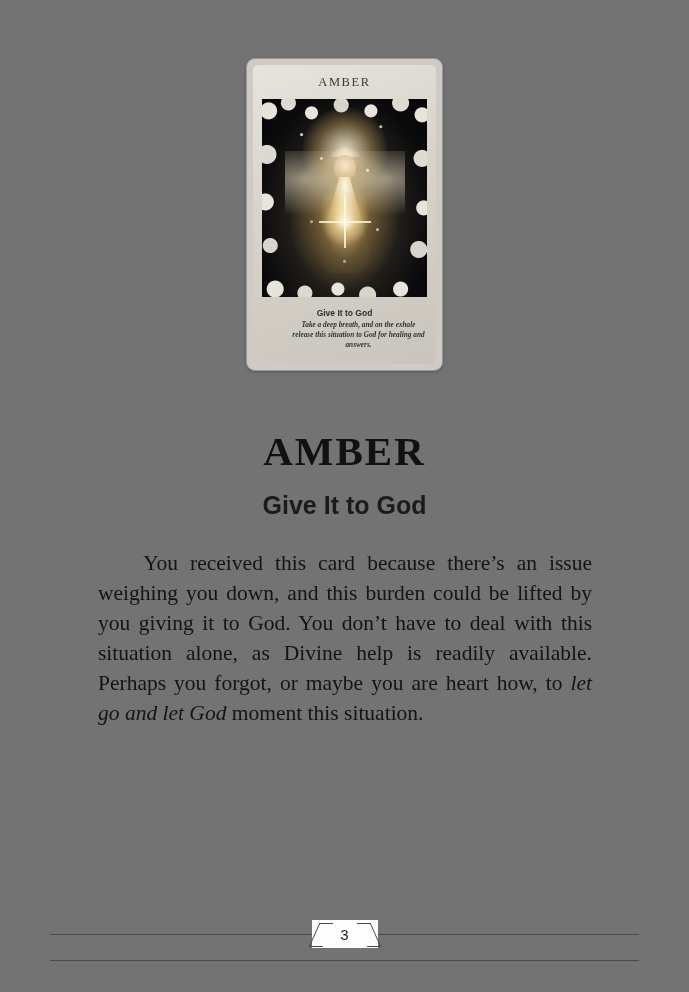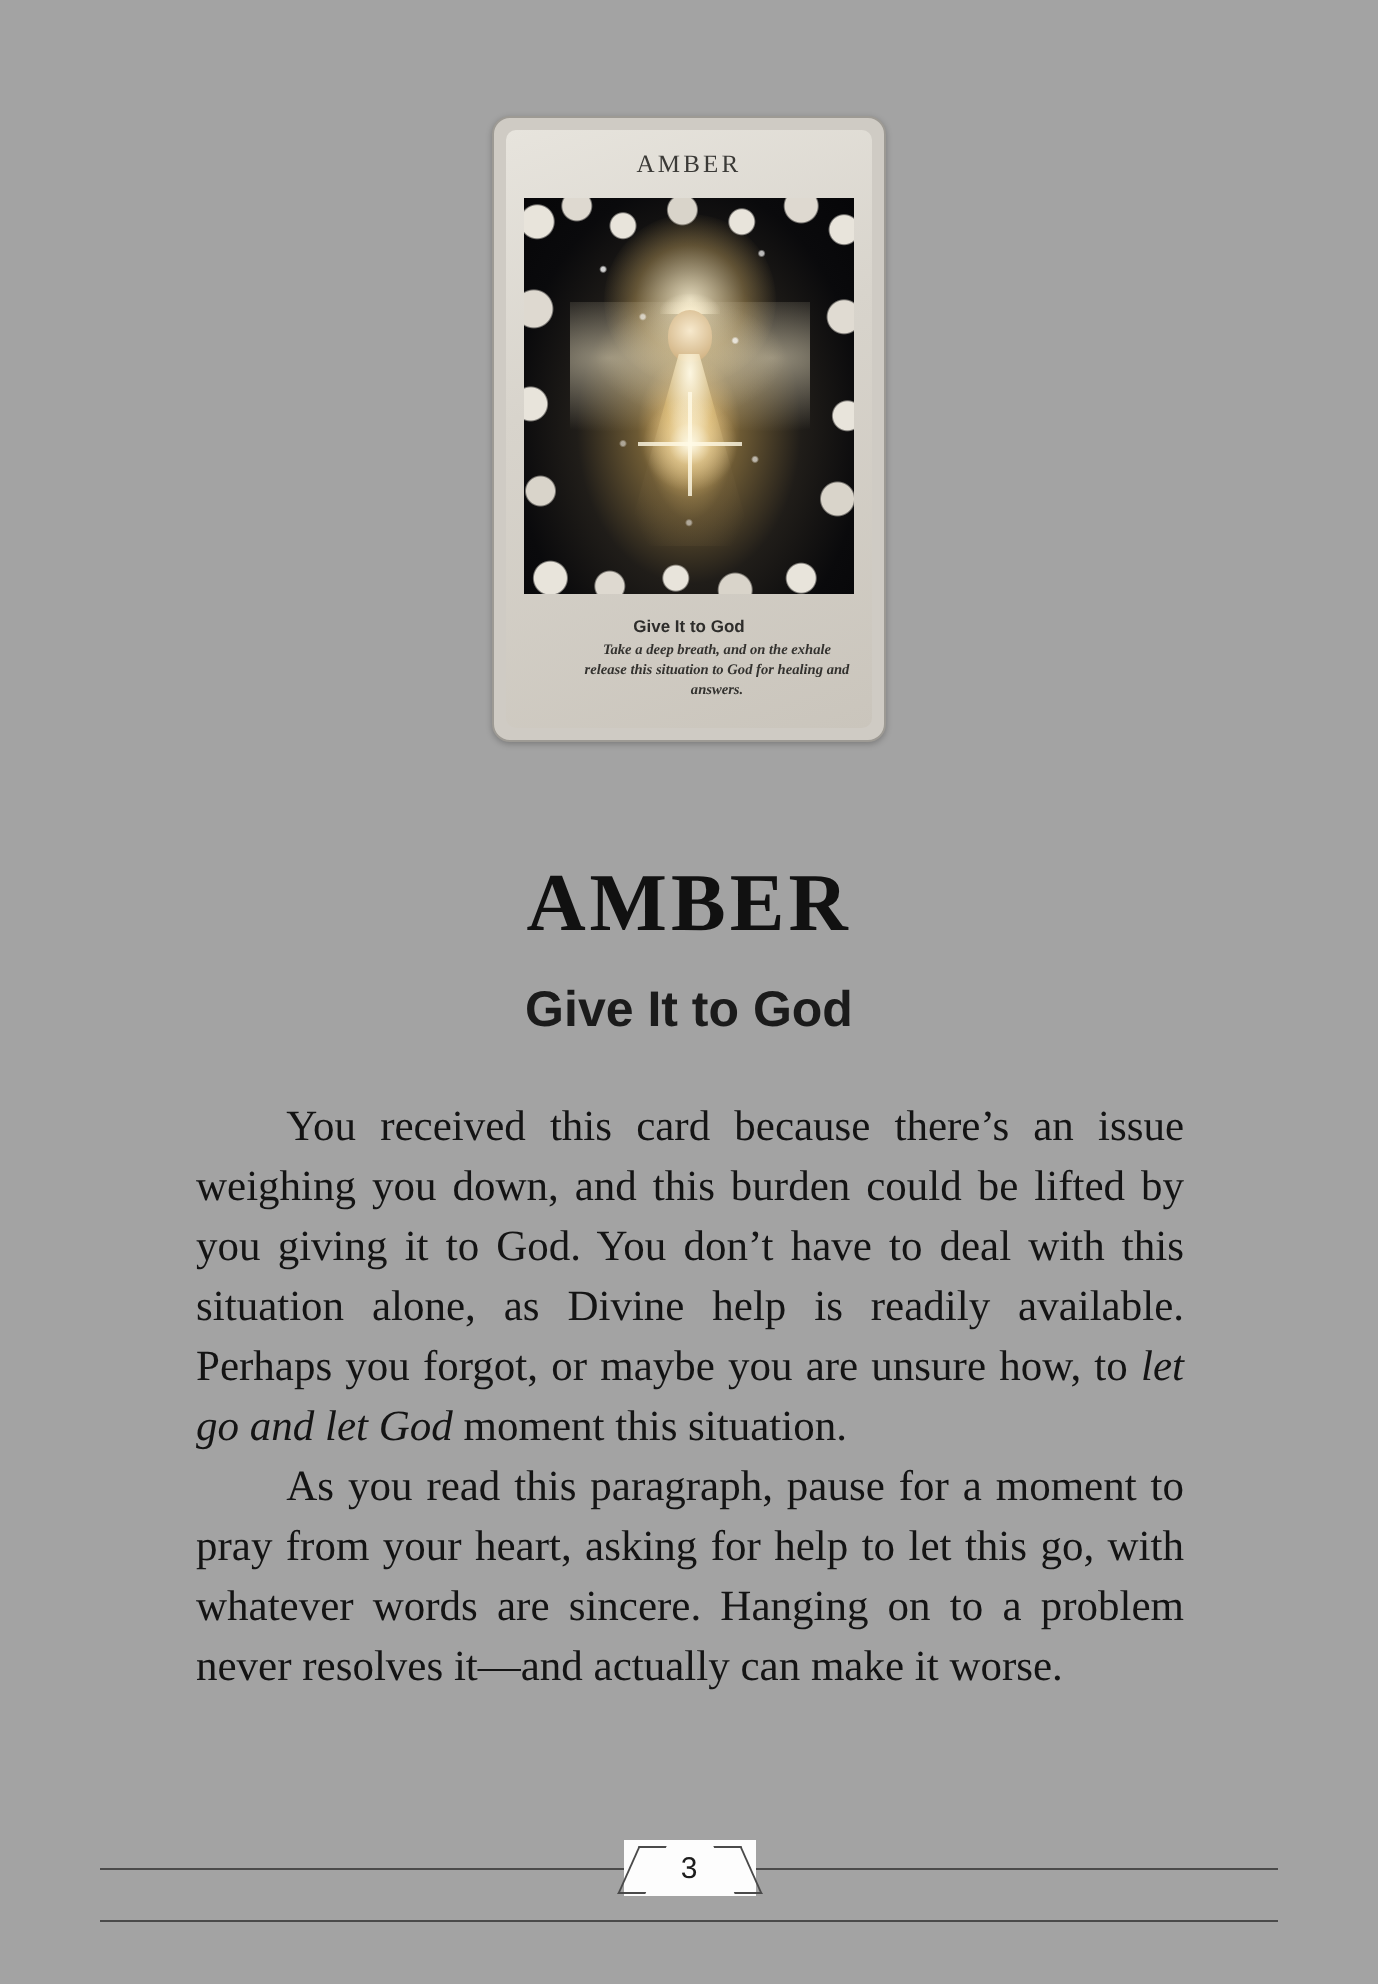--- a/index.html
+++ b/index.html
@@ -12,21 +12,21 @@
     height: 992px;
     position: relative;
     font-family: "Liberation Serif", serif;
     color: #1a1a1a;
     overflow: hidden;
   }
 
   .page {
     position: absolute;
     inset: 0;
-    background: #a3a3a3;
+    background: #737373;
   }
 
   
   .card-wrap {
     position: absolute;
     left: 0;
     right: 0;
     top: 58px;
     display: flex;
     justify-content: center;
@@ -332,24 +332,21 @@
         </div>
       </div>
     </div>
   </div>
 
   <h1 class="heading">AMBER</h1>
   <h2 class="subheading">Give It to God</h2>
 
   <div class="body-text">
     <p>
-      <span>You received this card because there’s an issue weighing you down, and this burden could be lifted by you giving it to God. You don’t have to deal with this situation alone, as Divine help is readily available. Perhaps you forgot, or maybe you are unsure how, to </span><i>let go and let God</i><span> moment this situation.</span>
-    </p>
-    <p>
-      <span>As you read this paragraph, pause for a moment to pray from your heart, asking for help to let this go, with whatever words are sincere. Hanging on to a problem never resolves it—and actually can make it worse.</span>
+      <span>You received this card because there’s an issue weighing you down, and this burden could be lifted by you giving it to God. You don’t have to deal with this situation alone, as Divine help is readily available. Perhaps you forgot, or maybe you are heart how, to </span><i>let go and let God</i><span> moment this situation.</span>
     </p>
   </div>
 
   <div class="footer">
     <div class="rule"></div>
     <div class="rule lower"></div>
     <div class="page-num-badge">
       <span class="chev left"></span>
       <span class="chev right"></span>
       <span class="page-num">3</span>

